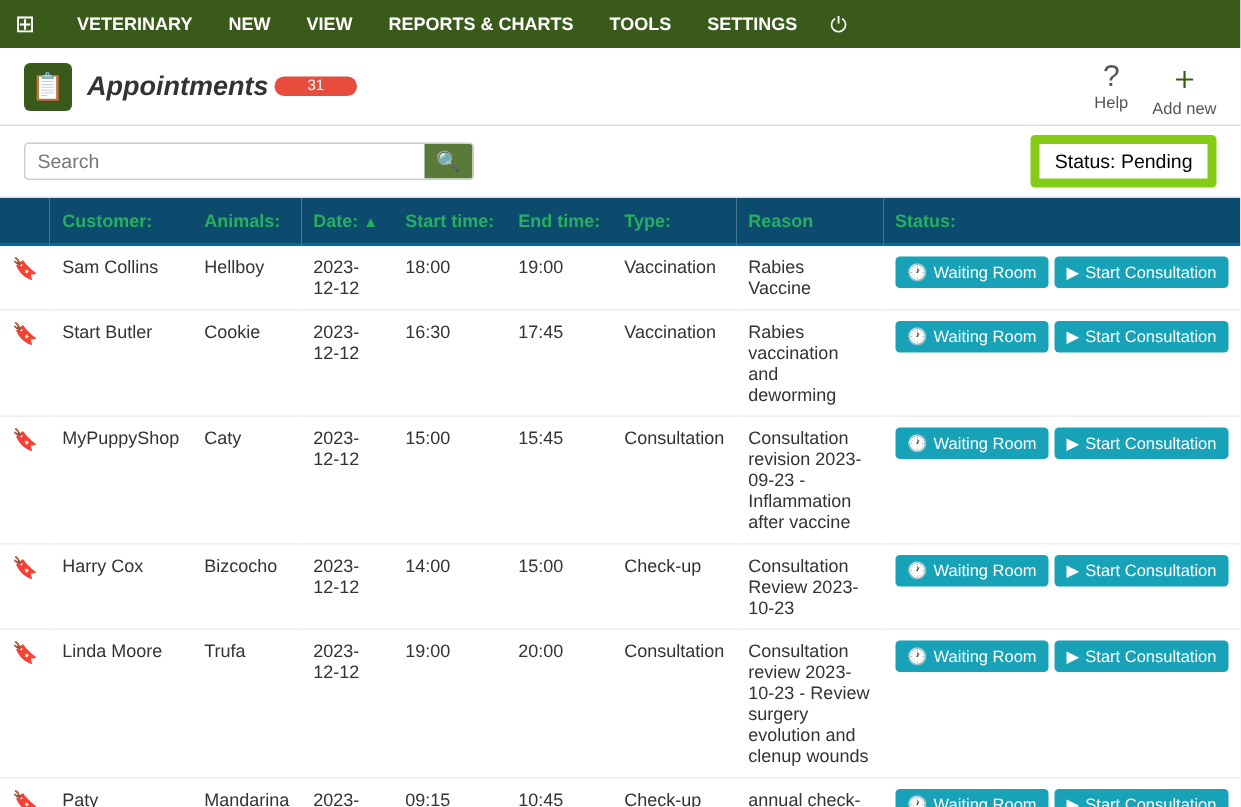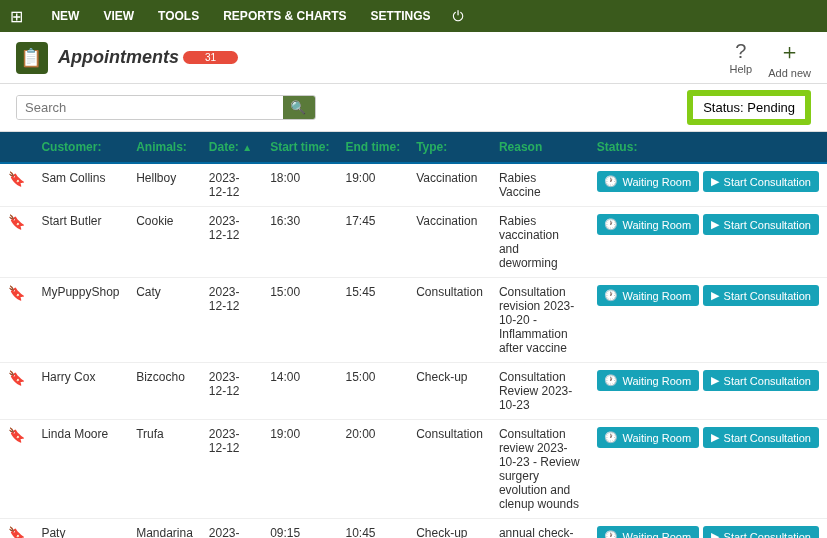--- a/index.html
+++ b/index.html
@@ -198,24 +198,25 @@
       align-items: center;
       gap: 4px;
       white-space: nowrap;
     }
   </style>
 </head>
 <body>
 
 <nav class="top-nav">
   <span class="top-nav-grid">⊞</span>
+  <a>VETERINARY</a>
   <a>NEW</a>
   <a>VIEW</a>
+  <a>REPORTS &amp; CHARTS</a>
   <a>TOOLS</a>
-  <a>REPORTS &amp; CHARTS</a>
   <a>SETTINGS</a>
   <span class="power-icon">⏻</span>
 </nav>
 
 <div class="app-header">
   <div class="app-header-left">
     <div class="app-icon">📋</div>
     <span class="app-title">Appointments</span>
     <span class="badge">31</span>
   </div>
@@ -308,21 +309,21 @@
         <tr>
     <td class="bookmark-col">
       <span class="bookmark-icon">🔖</span>
     </td>
     <td>MyPuppyShop</td>
     <td>Caty</td>
     <td>2023-12-12</td>
     <td>15:00</td>
     <td>15:45</td>
     <td>Consultation</td>
-    <td style="max-width:200px;">Consultation revision 2023-10-20 - Inflammation after vaccine</td>
+    <td style="max-width:200px;">Consultation revision 2023-09-23 - Inflammation after vaccine</td>
     <td>
       <div class="action-btns">
         <button class="btn-waiting">
           <span>🕐</span>
           <span>Waiting Room</span>
         </button>
         <button class="btn-start">
           <span>▶</span>
           <span>Start Consultation</span>
         </button>

